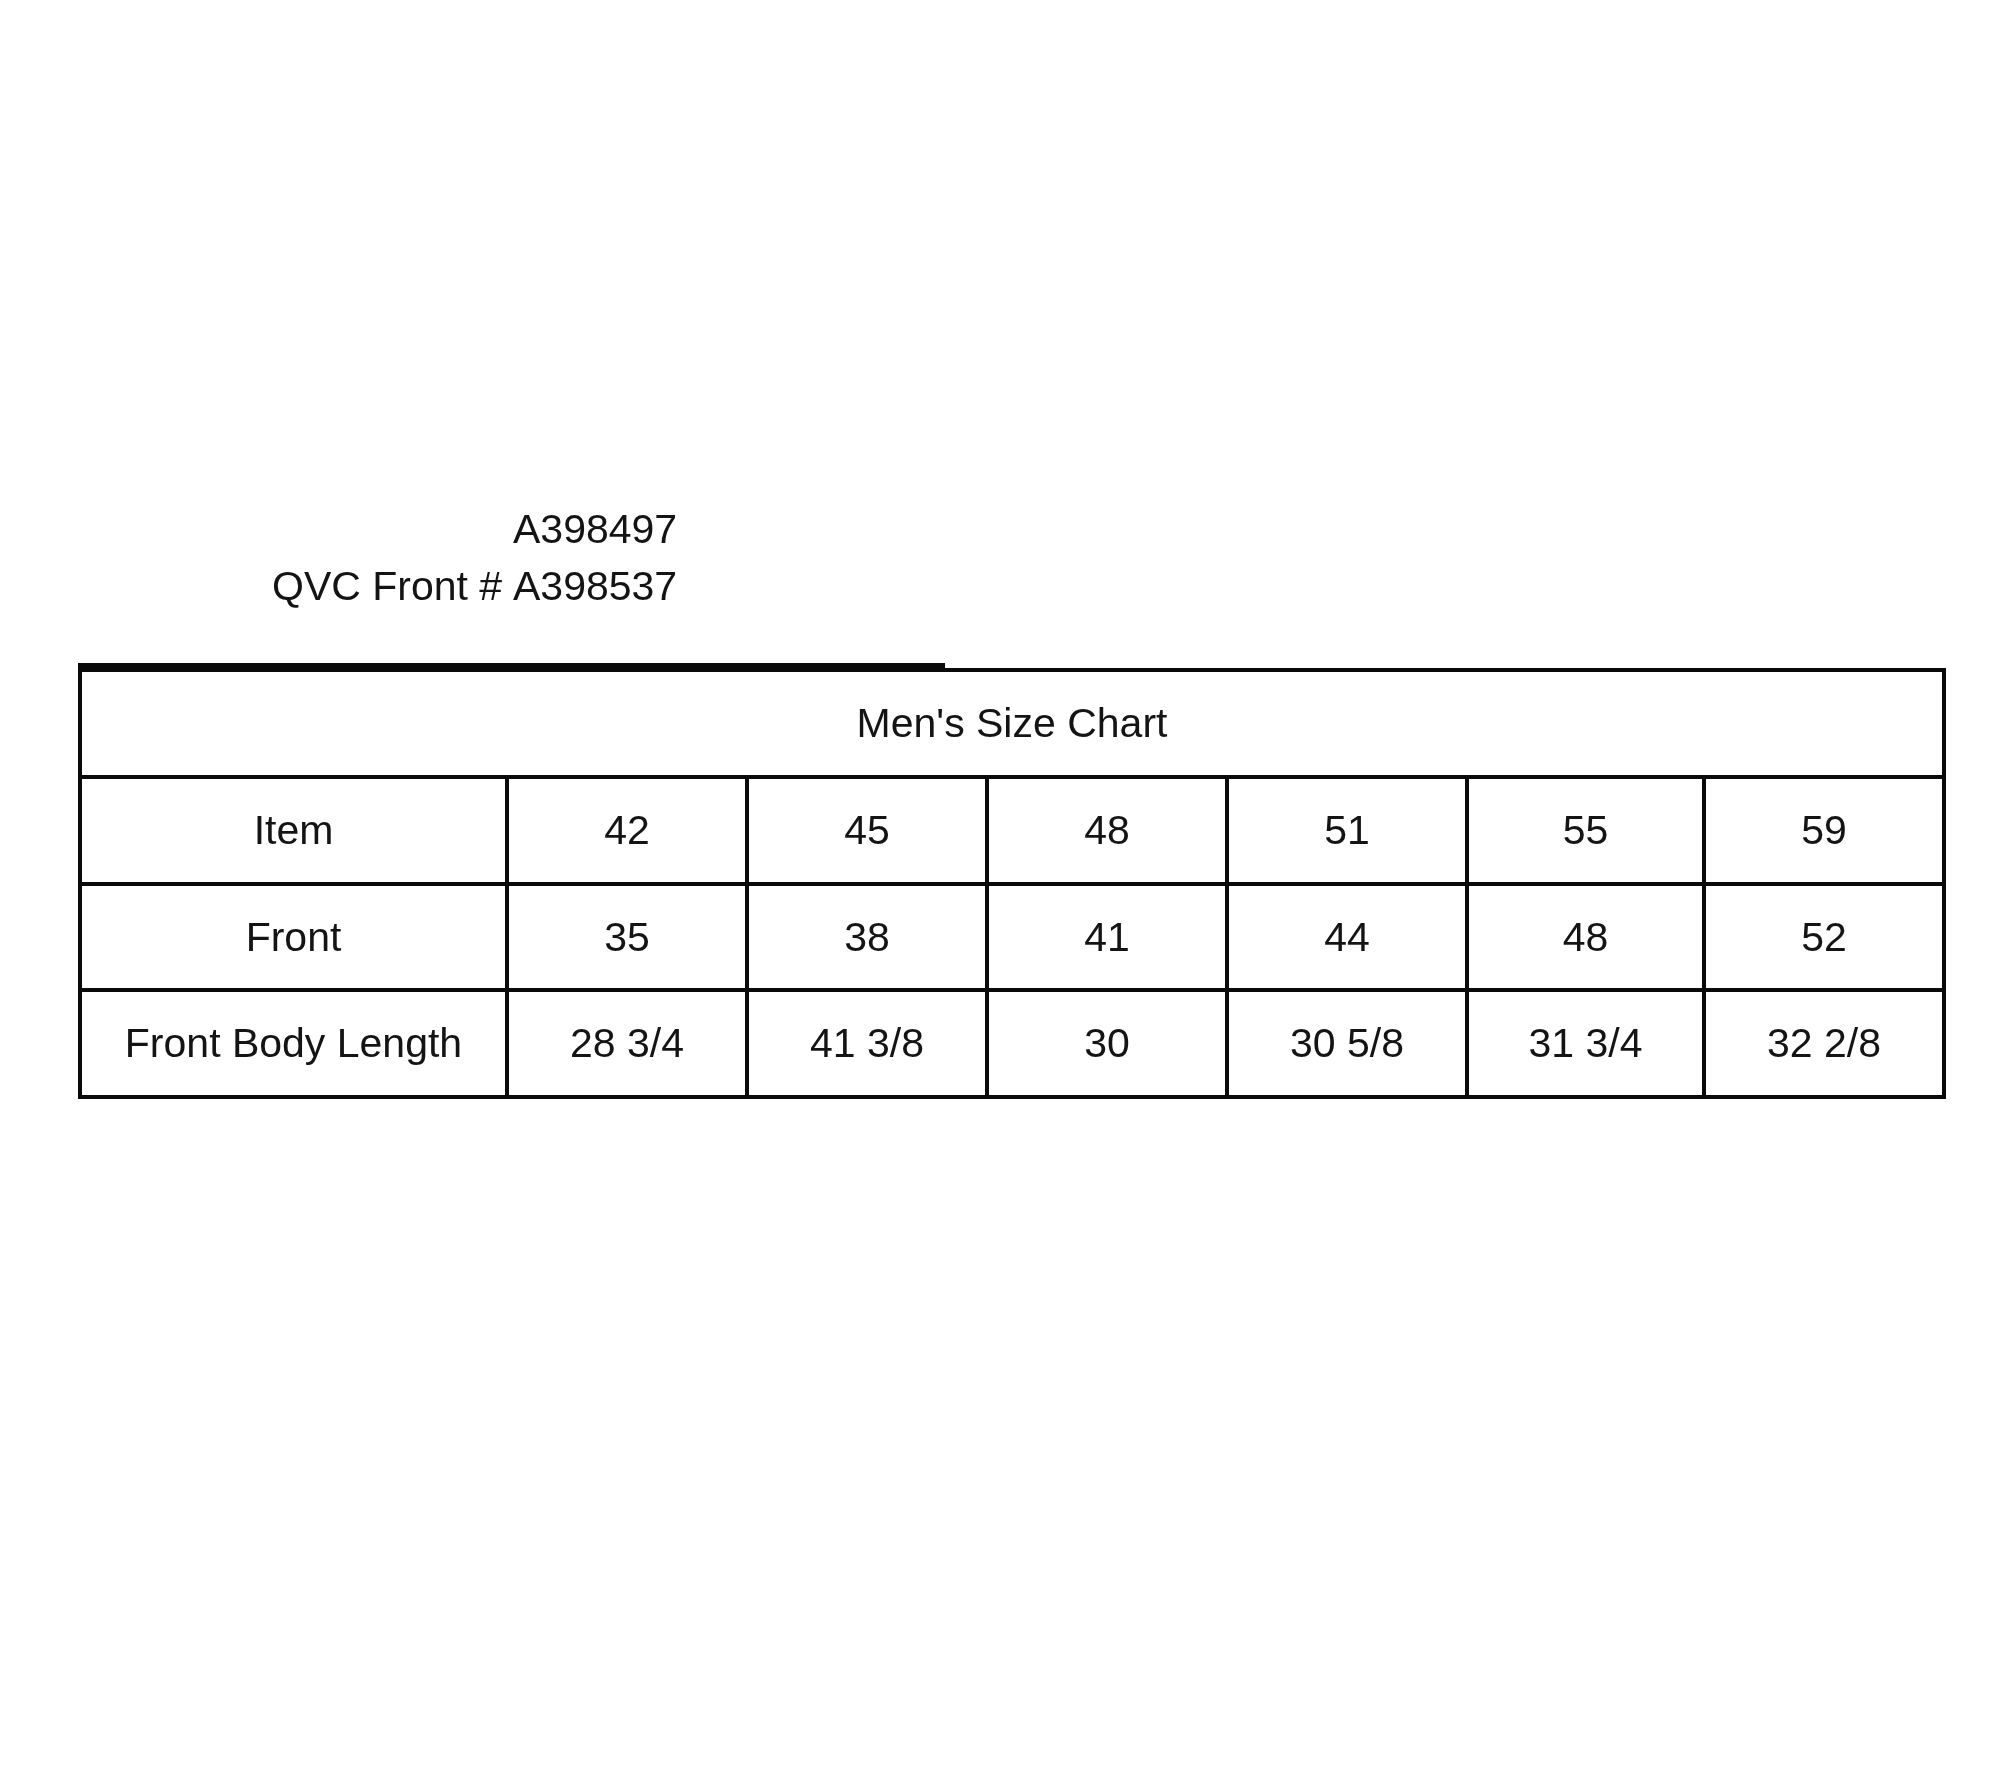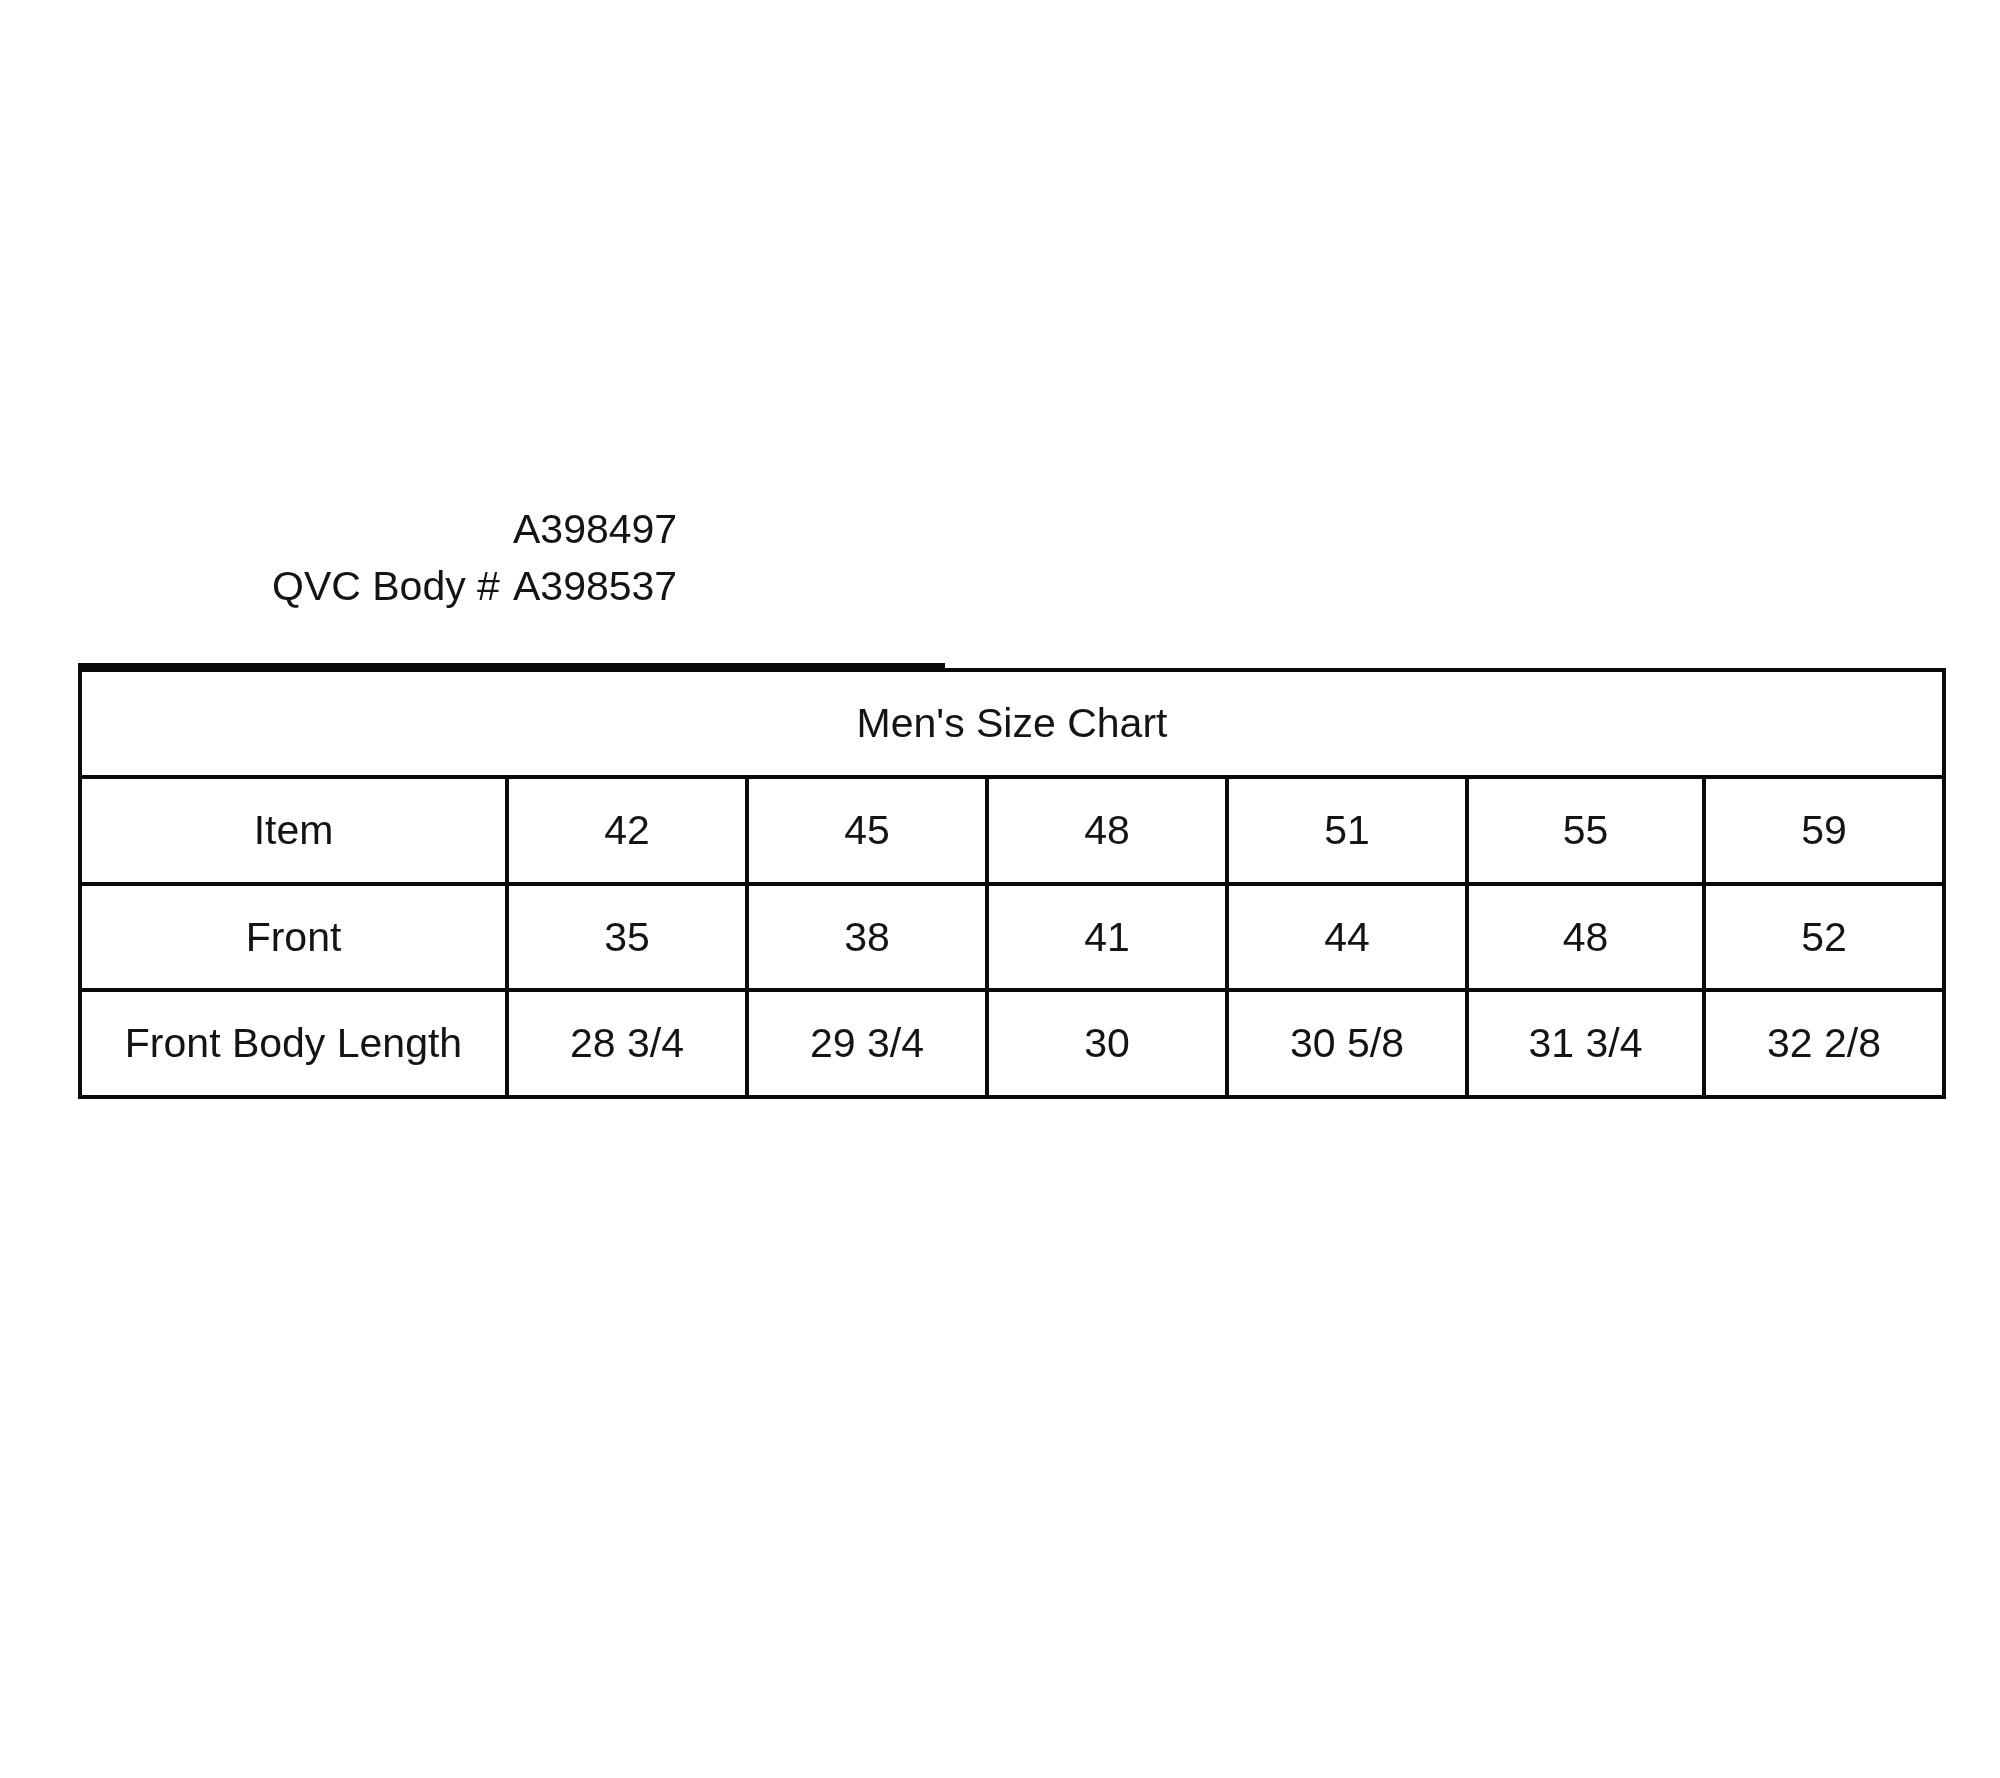--- a/index.html
+++ b/index.html
@@ -76,21 +76,21 @@
     background: #c2c2c2;
   }
 </style>
 </head>
 <body>
 
 <div class="canvas">
 
   <div class="topline1">A398497</div>
 
-  <div class="topline2-label">QVC Body #</div>
+  <div class="topline2-label">QVC Front #</div>
 
   <div class="topline2-value">A398537</div>
 
   <div class="over-rule"></div>
 
   <table class="size-chart">
     <colgroup>
       <col style="width:427px">
       <col style="width:240px">
       <col style="width:240px">
@@ -117,21 +117,21 @@
         <td>35</td>
         <td>38</td>
         <td>41</td>
         <td>44</td>
         <td>48</td>
         <td>52</td>
       </tr>
       <tr class="data-row-3">
         <td>Front Body Length</td>
         <td>28 3/4</td>
-        <td>29 3/4</td>
+        <td>41 3/8</td>
         <td>30</td>
         <td>30 5/8</td>
         <td>31 3/4</td>
         <td>32 2/8</td>
       </tr>
     </tbody>
   </table>
 
 </div>
 

